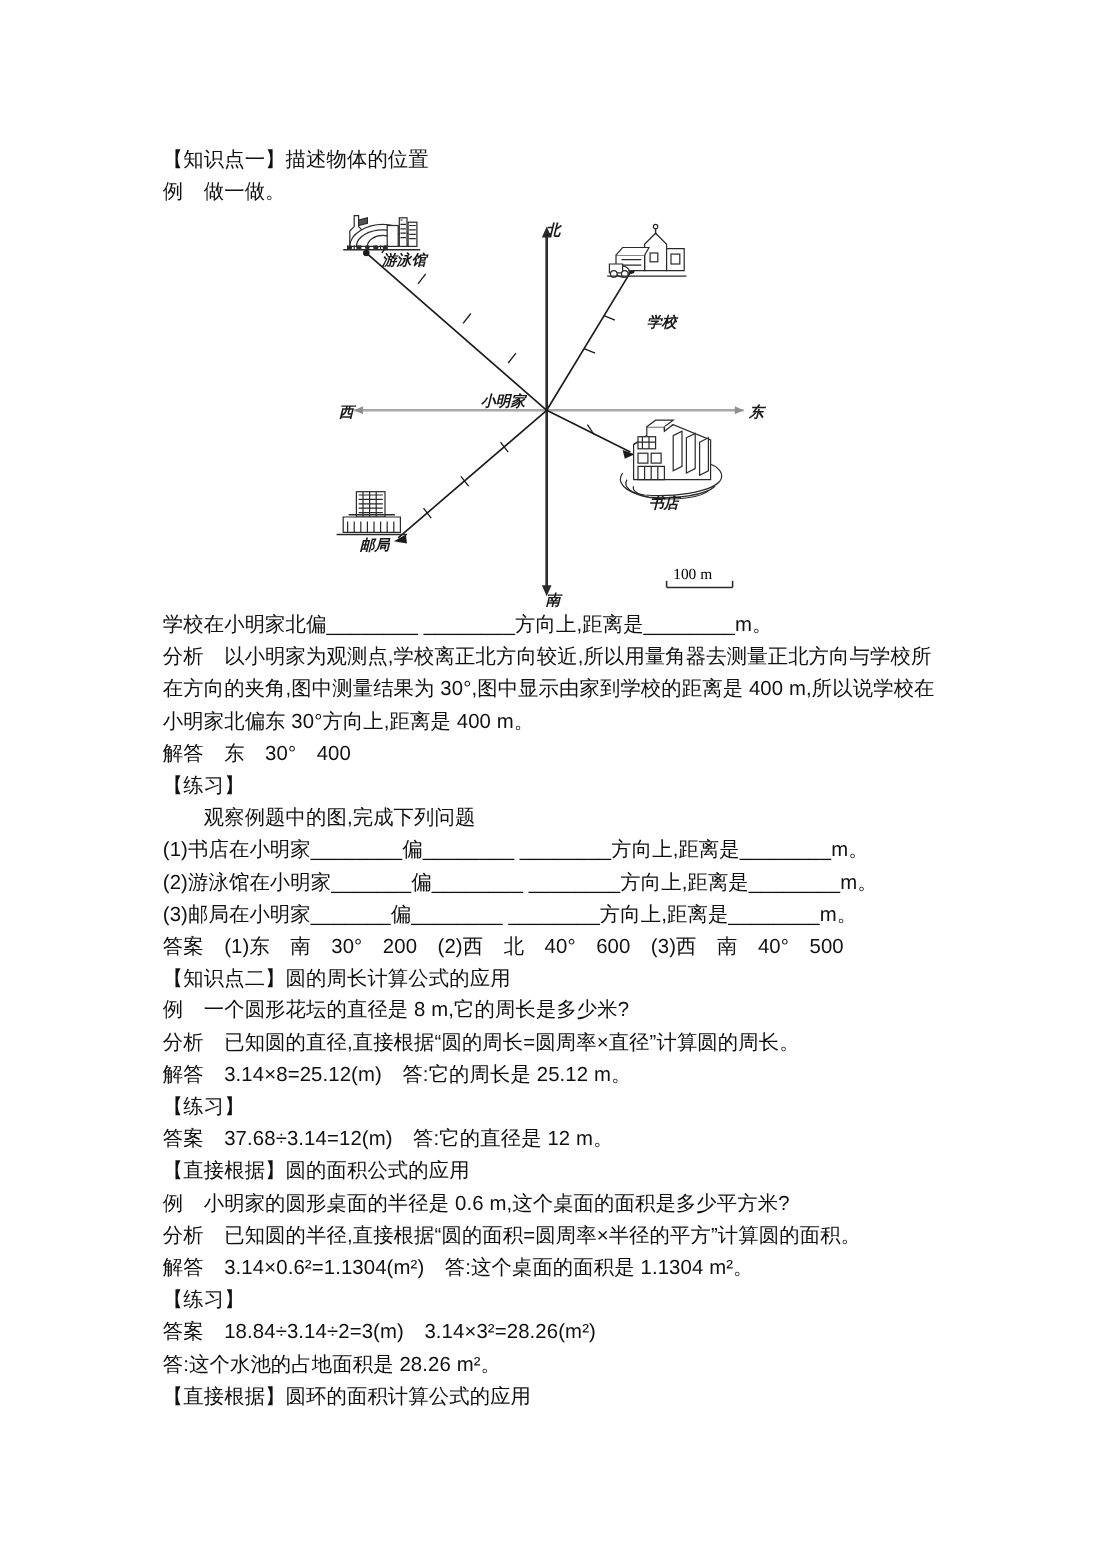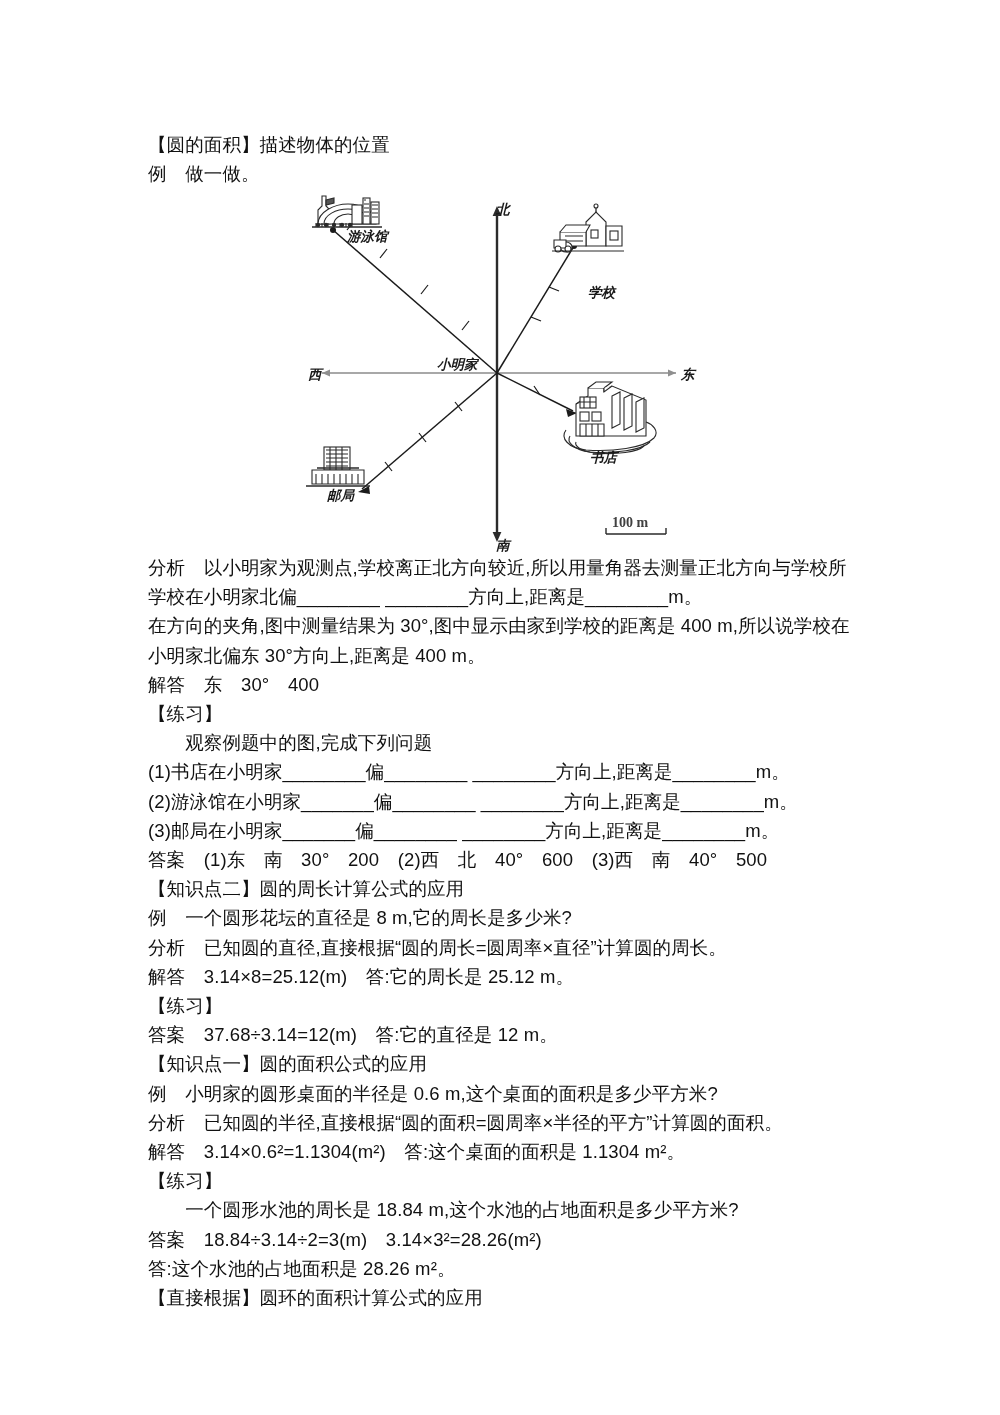--- a/index.html
+++ b/index.html
@@ -40,32 +40,31 @@
     font-size:13.5px;
     color:#1a1a1a;
     font-style:italic;
     font-weight:600;
     white-space:nowrap;
   }
   .scale-label{
     position:absolute;
     font-family:"Liberation Serif","DejaVu Serif",serif;
     font-size:14px;
-    color:#404040;
+    color:#000000;
     white-space:nowrap;
-    font-weight:bold;
   }
 </style>
 </head>
 <body>
 
 <div class="page">
 
   <div class="doc" style="top:130px;">
-    <div class="line">【圆的面积】描述物体的位置</div>
+    <div class="line">【知识点一】描述物体的位置</div>
     <div class="line">例　做一做。</div>
   </div>
 
   <svg class="figure" viewBox="0 0 1000 1415">
 
     <line x1="322" y1="373" x2="676" y2="373" stroke="#a8a8a8" stroke-width="2.2"></line>
     <polygon points="676,373 668,369.4 668,376.6" fill="#8f8f8f"></polygon>
     <polygon points="322,373 330,369.4 330,376.6" fill="#8f8f8f"></polygon>
 
     <line x1="497" y1="212" x2="497" y2="536" stroke="#2b2b2b" stroke-width="2.4"></line>
@@ -180,43 +179,42 @@
   <div class="fig-label" style="left:681px;top:366px;">东</div>
   <div class="fig-label" style="left:308px;top:366px;">西</div>
   <div class="fig-label" style="left:437px;top:356px;">小明家</div>
   <div class="fig-label" style="left:347px;top:228px;">游泳馆</div>
   <div class="fig-label" style="left:588px;top:245px;margin-top:39px;">学校</div>
   <div class="fig-label" style="left:590px;top:449px;">书店</div>
   <div class="fig-label" style="left:327px;top:487px;font-family:Liberation Serif, serif;">邮局</div>
   <div class="scale-label" style="left:612px;top:515px;">100 m</div>
 
   <div class="doc" style="top:553px;">
+    <div class="line">学校在小明家北偏________ ________方向上,距离是________m。</div>
     <div class="line">分析　以小明家为观测点,学校离正北方向较近,所以用量角器去测量正北方向与学校所</div>
-    <div class="line">学校在小明家北偏________ ________方向上,距离是________m。</div>
     <div class="line">在方向的夹角,图中测量结果为 30°,图中显示由家到学校的距离是 400 m,所以说学校在</div>
     <div class="line">小明家北偏东 30°方向上,距离是 400 m。</div>
     <div class="line">解答　东　30°　400</div>
     <div class="line">【练习】</div>
     <div class="line">　　观察例题中的图,完成下列问题</div>
     <div class="line">(1)书店在小明家________偏________ ________方向上,距离是________m。</div>
     <div class="line">(2)游泳馆在小明家_______偏________ ________方向上,距离是________m。</div>
     <div class="line">(3)邮局在小明家_______偏________ ________方向上,距离是________m。</div>
     <div class="line">答案　(1)东　南　30°　200　(2)西　北　40°　600　(3)西　南　40°　500</div>
     <div class="line">【知识点二】圆的周长计算公式的应用</div>
     <div class="line">例　一个圆形花坛的直径是 8 m,它的周长是多少米?</div>
     <div class="line">分析　已知圆的直径,直接根据“圆的周长=圆周率×直径”计算圆的周长。</div>
     <div class="line">解答　3.14×8=25.12(m)　答:它的周长是 25.12 m。</div>
     <div class="line">【练习】</div>
     <div class="line">答案　37.68÷3.14=12(m)　答:它的直径是 12 m。</div>
-    <div class="line">【知识点一】圆的面积公式的应用</div>
+    <div class="line">【直接根据】圆的面积公式的应用</div>
     <div class="line">例　小明家的圆形桌面的半径是 0.6 m,这个桌面的面积是多少平方米?</div>
     <div class="line">分析　已知圆的半径,直接根据“圆的面积=圆周率×半径的平方”计算圆的面积。</div>
     <div class="line">解答　3.14×0.6²=1.1304(m²)　答:这个桌面的面积是 1.1304 m²。</div>
     <div class="line">【练习】</div>
-    <div class="line">　　一个圆形水池的周长是 18.84 m,这个水池的占地面积是多少平方米?</div>
     <div class="line">答案　18.84÷3.14÷2=3(m)　3.14×3²=28.26(m²)</div>
     <div class="line">答:这个水池的占地面积是 28.26 m²。</div>
     <div class="line">【直接根据】圆环的面积计算公式的应用</div>
     <div class="line"></div>
     <div class="line"></div>
   </div>
 
 </div>
 
 </body></html>

